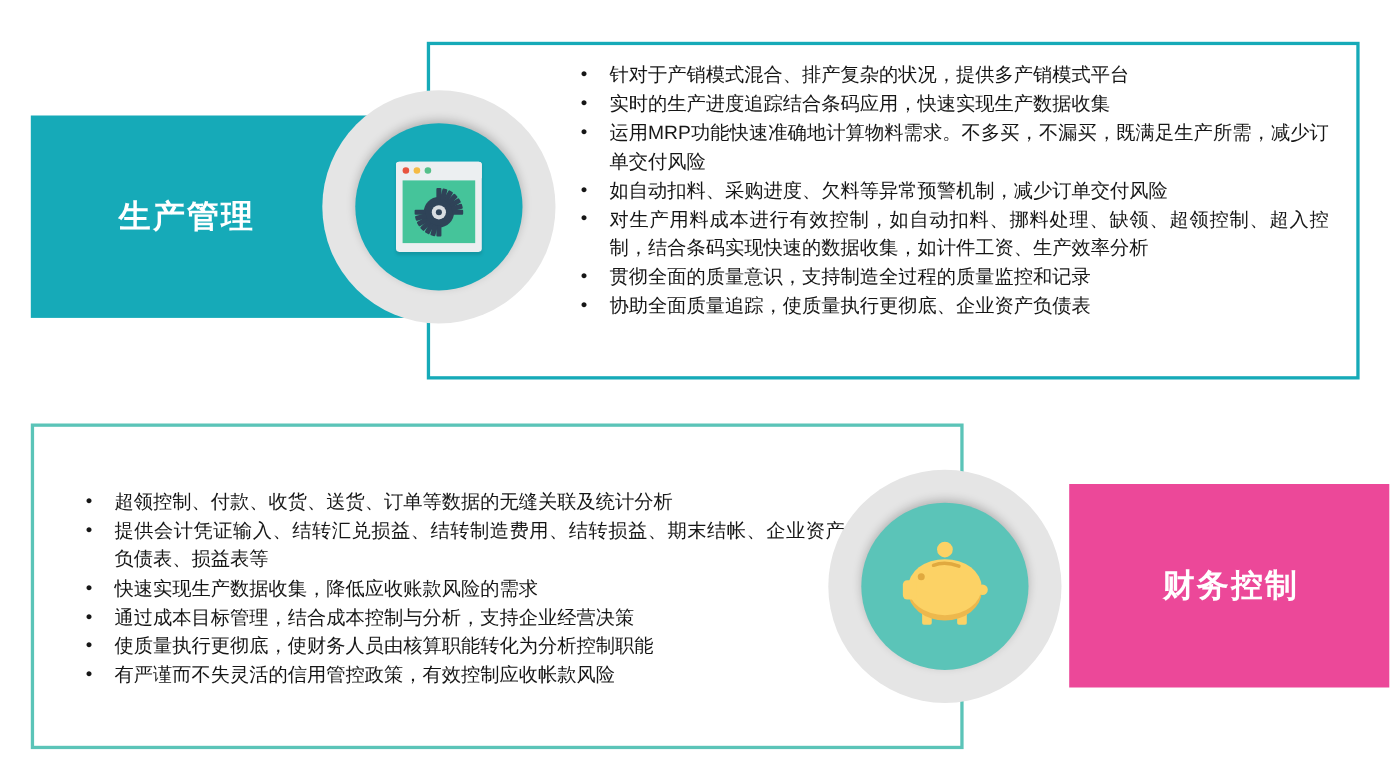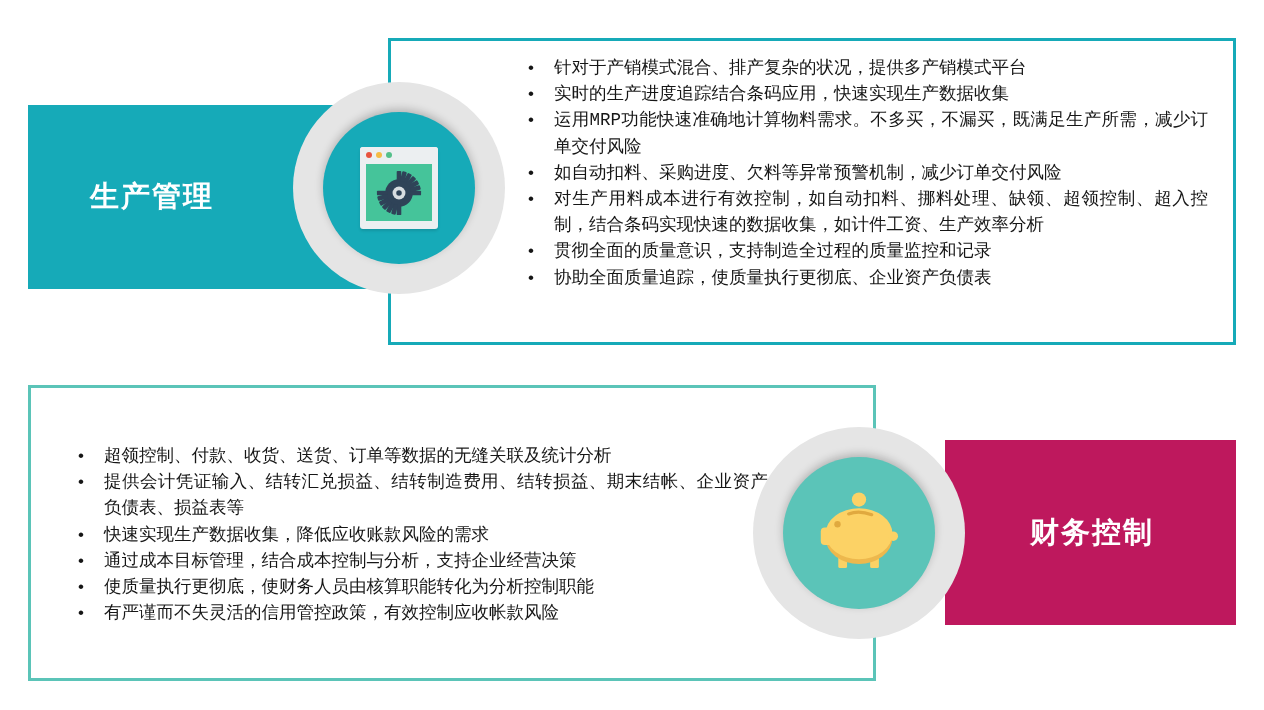--- a/index.html
+++ b/index.html
@@ -49,28 +49,28 @@
     align-items: center;
     box-sizing: border-box;
   }
   #production-bar {
     left: 28px;
     top: 105px;
     width: 352px;
     height: 184px;
     background: #16aab8;
     justify-content: flex-start;
-    padding-left: 62px;
+    padding-left: 80px;
   }
   #finance-bar {
-    left: 945px;
+    left: 972px;
     top: 440px;
     width: 291px;
     height: 185px;
-    background: #be185d;
+    background: #ec4899;
     justify-content: flex-start;
     padding-left: 85px;
   }
   .title-text {
     color: #ffffff;
     font-size: 29px;
     font-weight: bold;
     letter-spacing: 2px;
     white-space: nowrap;
   }
@@ -174,21 +174,20 @@
     width: 26px;
     text-align: left;
     font-size: 17px;
     line-height: 26.2px;
     color: #161616;
   }
   .bullet-body {
     flex: 1 1 auto;
     text-align: justify;
     text-justify: inter-ideograph;
-    font-family: Liberation Mono, monospace;
   }
 </style>
 </head>
 <body>
 
 <div class="slide">
 
   <div class="outline-box" id="top-outline"></div>
 
   <div class="title-bar" id="production-bar">

